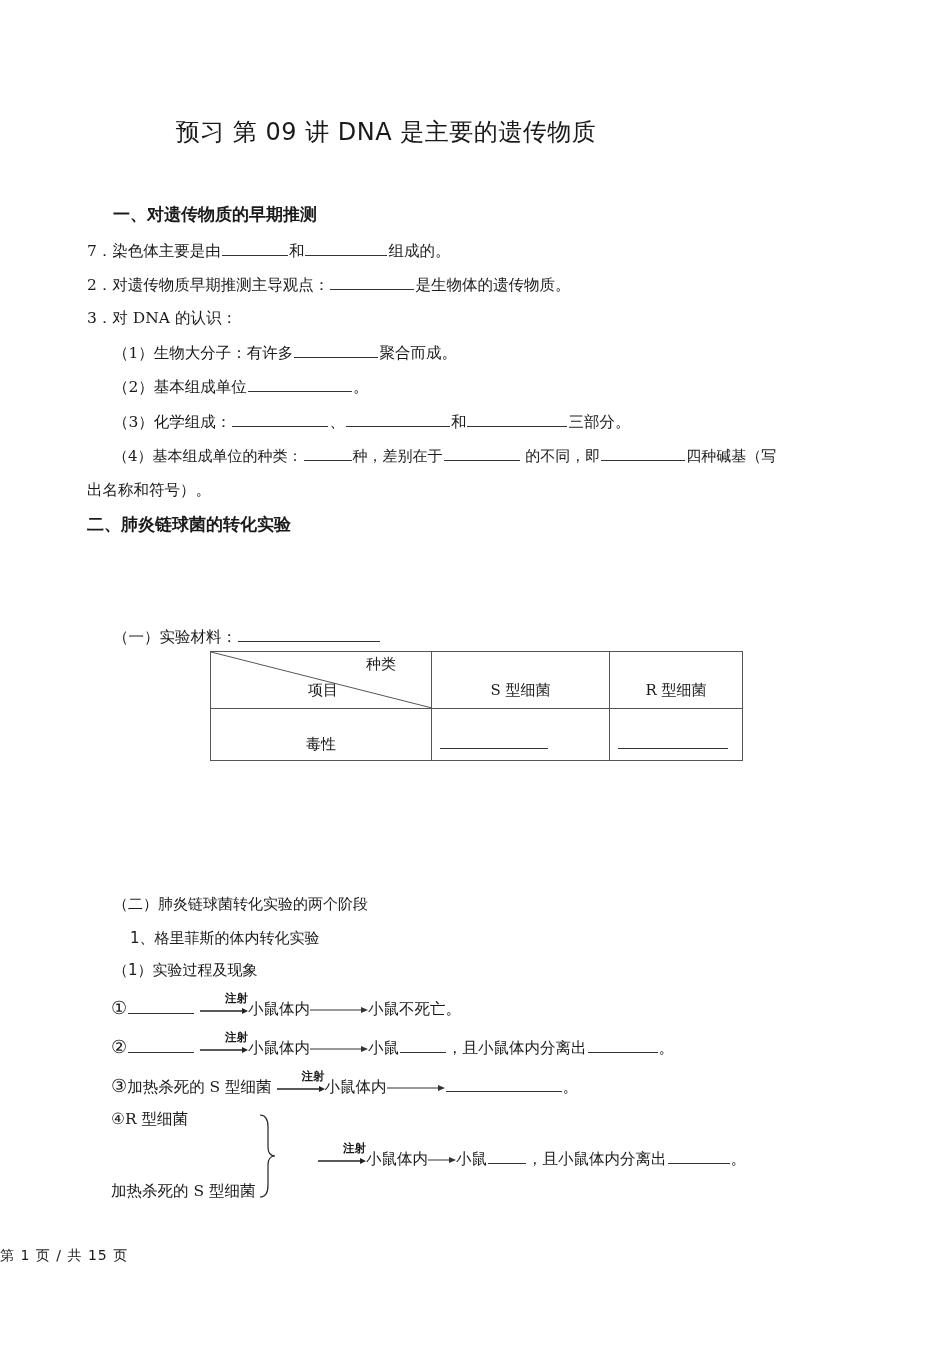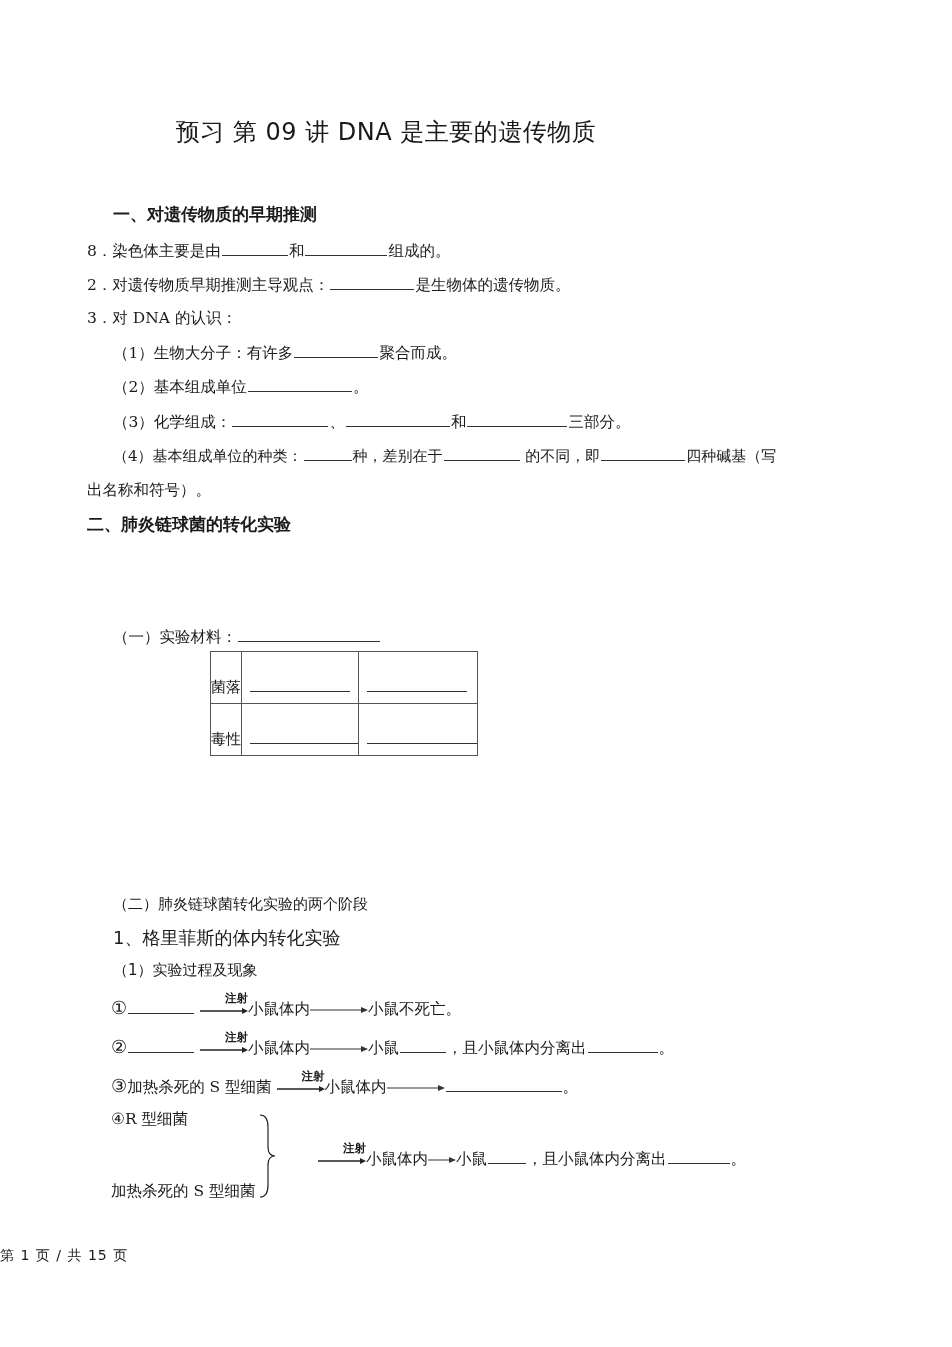--- a/index.html
+++ b/index.html
@@ -27,21 +27,21 @@
   .footer { left: 0; width: 952px; top: 1247px; font-family: "DejaVu Sans", "Liberation Sans", sans-serif; font-size: 14px; letter-spacing: 1px; }
 </style>
 </head>
 <body>
 
 <div class="abs title">预习  第 09 讲  DNA 是主要的遗传物质</div>
 
 <div class="abs h1" style="left:113px; top:203px;">一、对遗传物质的早期推测</div>
 
 <div class="abs line" style="left:87px; top:240px;">
-  <span>8．染色体主要是由</span><span class="blank" style="width:66px"></span><span>和</span><span class="blank" style="width:82px"></span><span>组成的。</span>
+  <span>7．染色体主要是由</span><span class="blank" style="width:66px"></span><span>和</span><span class="blank" style="width:82px"></span><span>组成的。</span>
 </div>
 
 <div class="abs line" style="left:87px; top:274px;">
   <span>2．对遗传物质早期推测主导观点：</span><span class="blank" style="width:84px"></span><span>是生物体的遗传物质。</span>
 </div>
 
 <div class="abs line" style="left:87px; top:308px;">3．对 DNA 的认识：</div>
 
 <div class="abs line" style="left:113px; top:342px;">
   <span>（1）生物大分子：有许多</span><span class="blank" style="width:84px"></span><span>聚合而成。</span>
@@ -61,35 +61,43 @@
 <div class="abs line" style="left:87px; top:480px;">出名称和符号）。</div>
 
 <div class="abs h1" style="left:87px; top:513px;">二、肺炎链球菌的转化实验</div>
 
 <div class="abs line" style="left:113px; top:584px;margin-top:42px;">
   <span>（一）实验材料：</span><span class="blank" style="width:142px"></span>
 </div>
 
 <table class="tbl">
   <tbody>
-  <tr style="height:52px;">
-    <td style="padding-bottom:6px;">菌落</td>
-    <td style="text-align:left; padding:0 0 7px 8px;"><span class="cellblank" style="width:100px"></span></td>
-    <td style="text-align:left; padding:0 0 7px 8px;"><span class="cellblank" style="width:100px"></span></td>
+      <tr style="height:56px;">
+    <td style="width:220px; vertical-align:top;">
+      <div class="diag">
+        <svg width="221" height="57">
+              <line x1="0" y1="0" x2="221" y2="56" stroke="#555" stroke-width="1"></line>
+            </svg>
+        <span class="tr">种类</span>
+        <span class="bl">项目</span>
+      </div>
+    </td>
+    <td style="width:177px; padding-bottom:8px;">S 型细菌</td>
+    <td style="width:132px; padding-bottom:8px;">R 型细菌</td>
   </tr>
   <tr style="height:52px;">
     <td style="padding-bottom:6px;">毒性</td>
     <td style="text-align:left; padding:0 0 7px 8px;"><span class="cellblank" style="width:108px"></span></td>
     <td style="text-align:left; padding:0 0 7px 8px;"><span class="cellblank" style="width:110px"></span></td>
   </tr>
 </tbody>
   </table>
 
 <div class="abs line sans" style="left:113px; top:894px; font-size:15px;">（二）肺炎链球菌转化实验的两个阶段</div>
-<div class="abs line sans" style="left:113px; top:928px; font-size:18px;">1、格里菲斯的体内转化实验</div>
+<div class="abs line sans" style="left:130px; top:928px; font-size:15px;">1、格里菲斯的体内转化实验</div>
 <div class="abs line sans" style="left:113px; top:960px; font-size:15px;">（1）实验过程及现象</div>
 
 <div class="abs line" style="left:111px; top:998px;">
   <span style="font-size:18px;">①</span><span class="blank" style="width:66px"></span>
   <span class="arrow"><span class="lbl">注射</span><svg width="48" height="6">
         <line x1="0" y1="3" x2="43" y2="3" stroke="#222" stroke-width="1.3"></line>
         <polygon points="42,0 48,3 42,6" fill="#222"></polygon>
       </svg></span><span>小鼠体内</span><svg class="dash" width="58" height="8">
       <line x1="0" y1="4" x2="52" y2="4" stroke="#333" stroke-width="1"></line>
       <polygon points="51,1 58,4 51,7" fill="#333"></polygon>

